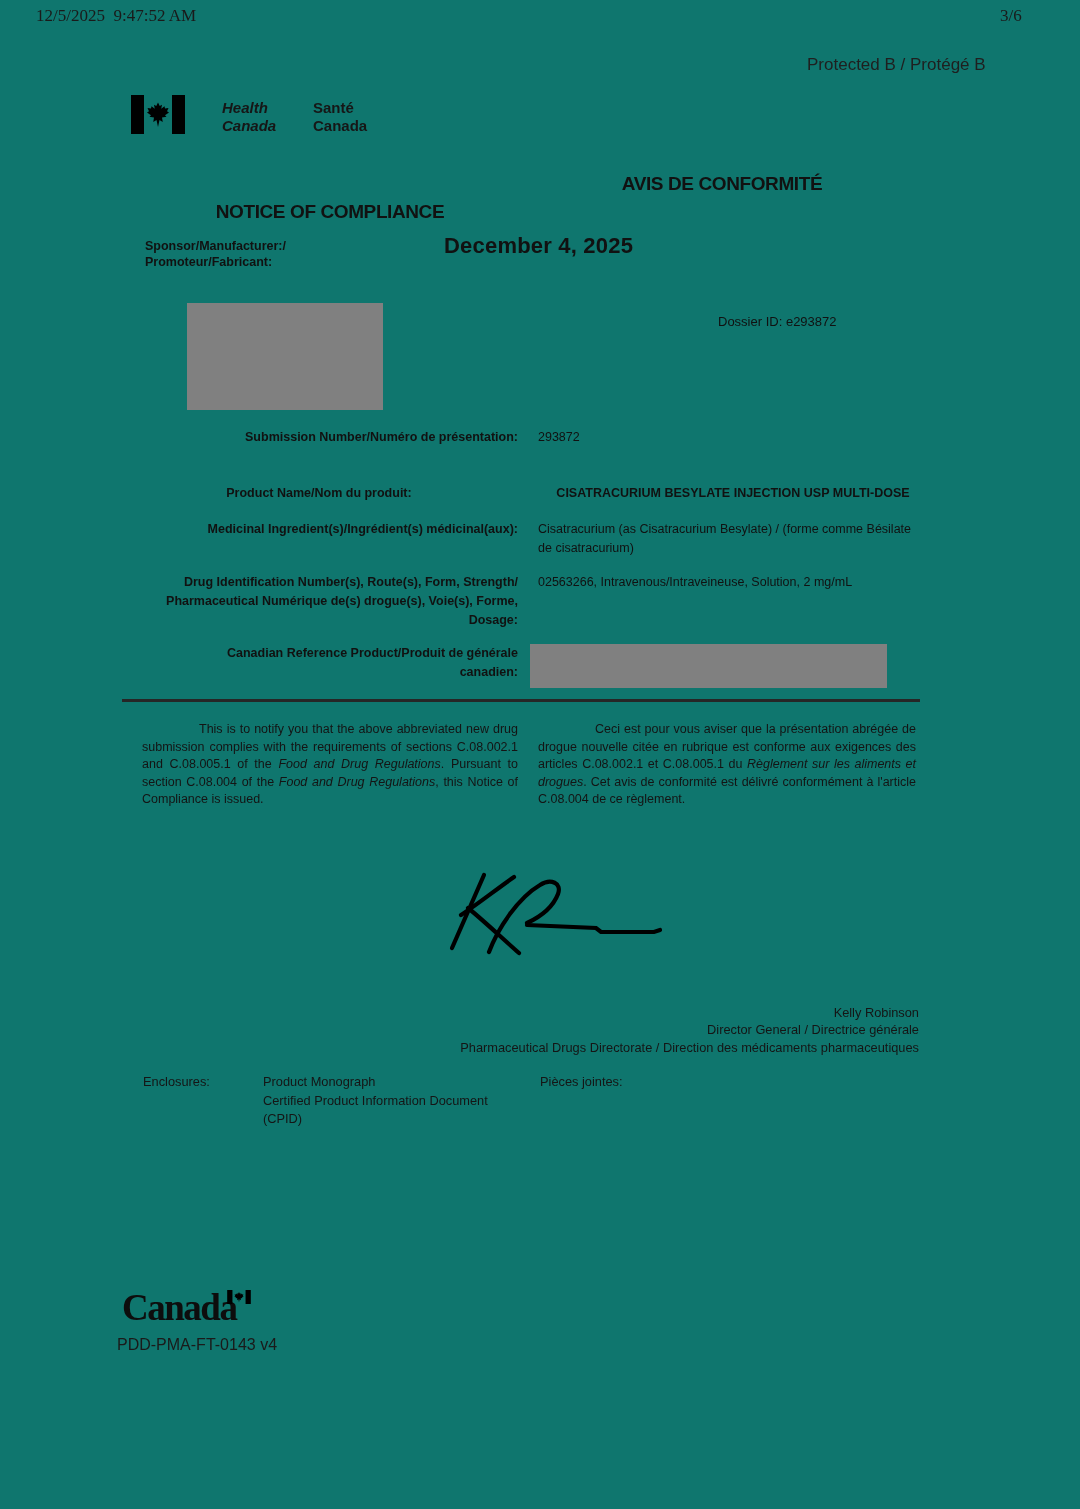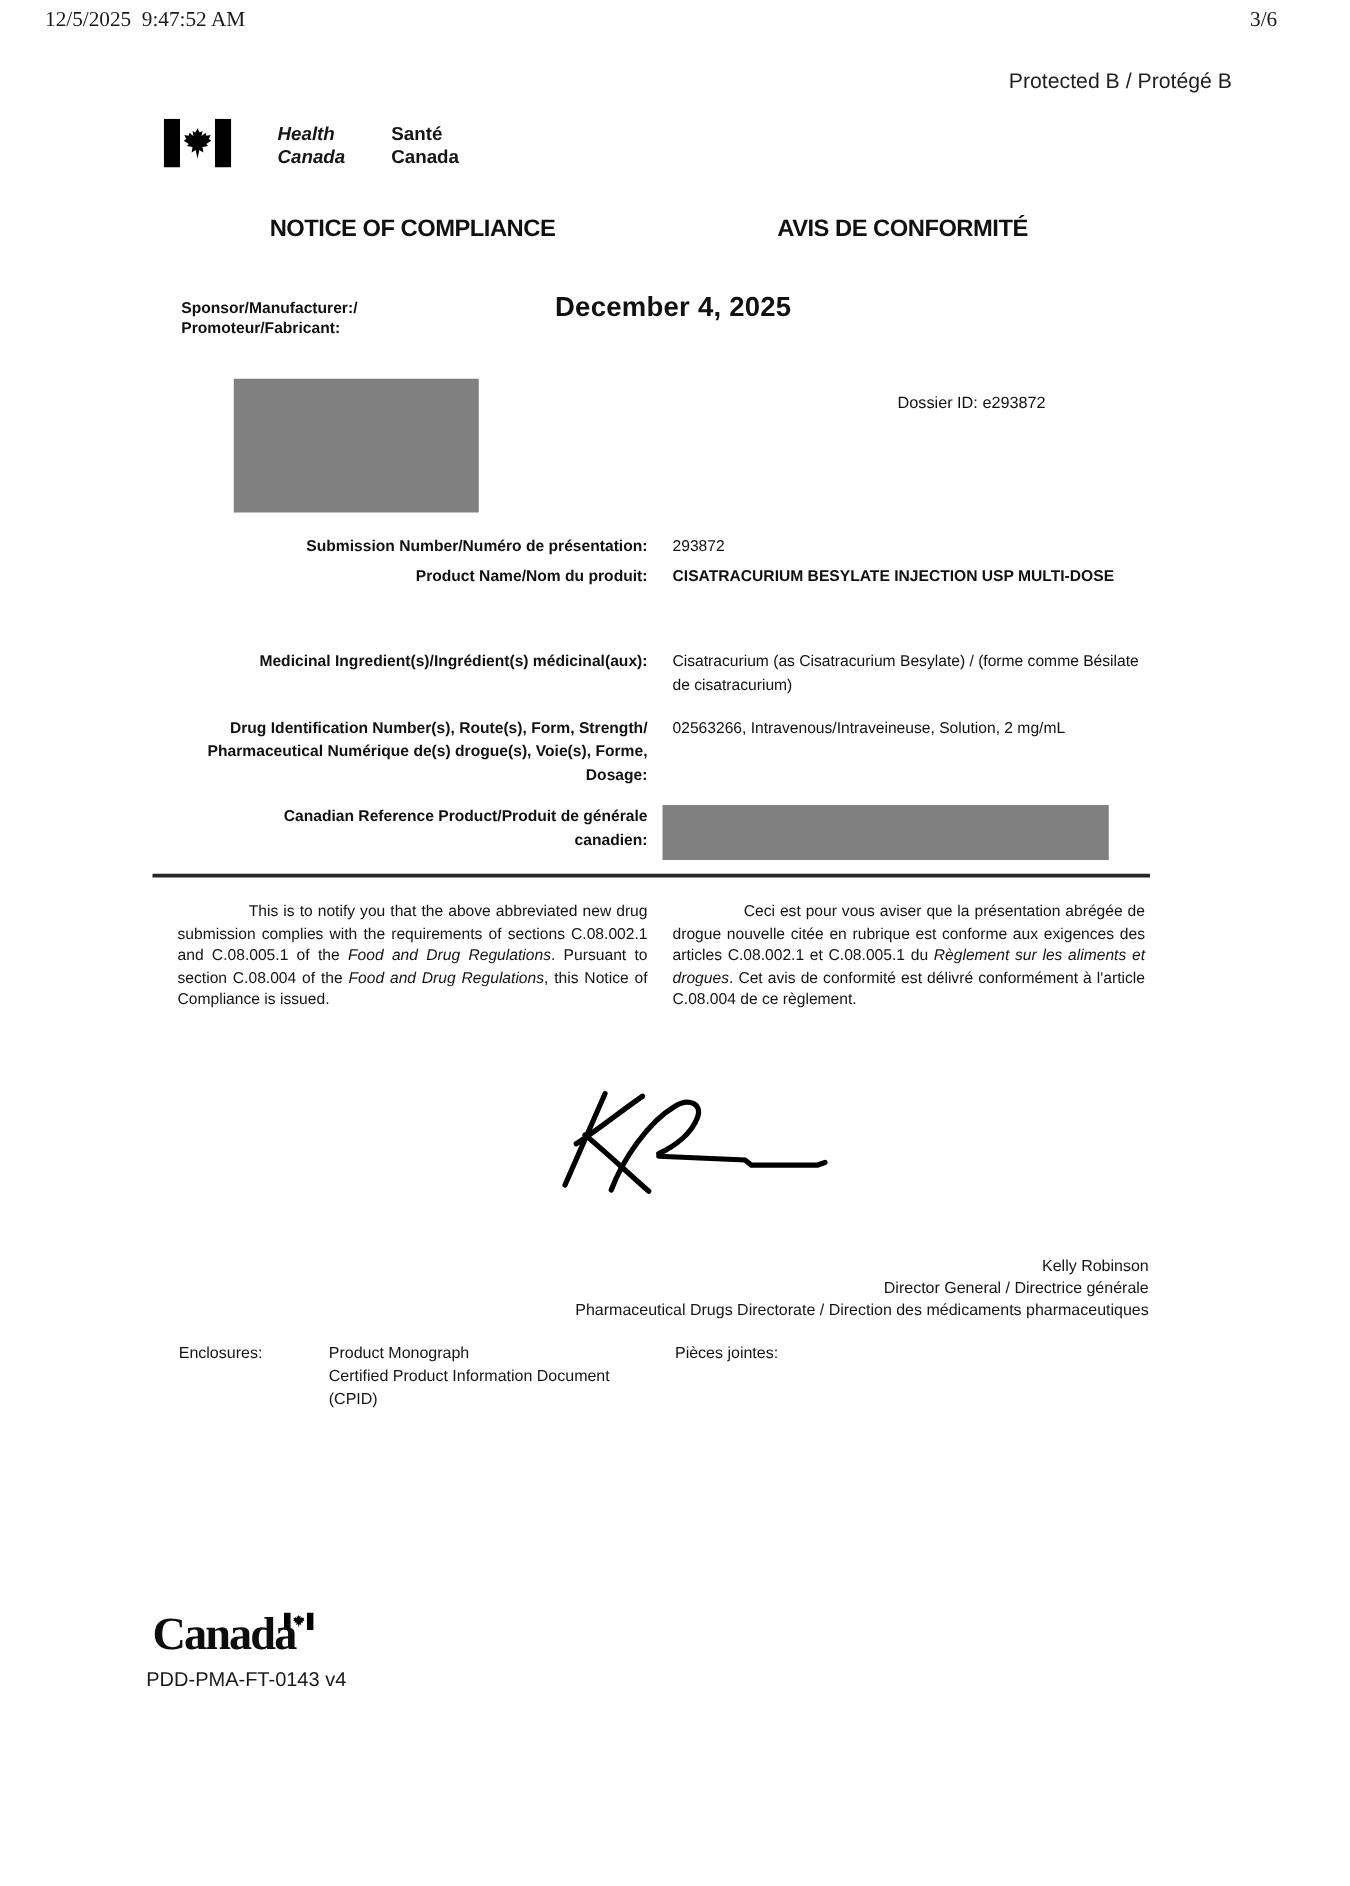--- a/index.html
+++ b/index.html
@@ -1,51 +1,51 @@
 <!DOCTYPE html>
 <html><head>
 <meta charset="utf-8">
 <style>
   * { margin:0; padding:0; box-sizing:border-box; }
   body { background:#e8e8e8; }
   .page {
     position:relative; width:1080px; height:1509px; margin:0 auto;
-    background:#ffffff; overflow:hidden;
+    background:#0f766e; overflow:hidden;
     font-family:"Liberation Sans", sans-serif; color:#111111;
   }
   .abs { position:absolute; }
   .serif { font-family:"Liberation Serif", serif; }
   .it { font-style:italic; }
 
   .print-stamp { left:36px; top:6px; font-size:17px; white-space:pre; color:#1a1a1a; }
   .page-num { left:1000px; top:6px; font-size:17px; color:#1a1a1a; }
   .protect { left:807px; top:55px; font-size:17px; color:#1f1f1f; }
 
   .flag-svg { left:131px; top:95px; }
   .logo-txt { top:99px; font-size:15px; font-weight:700; line-height:18px; white-space:pre-line; color:#161616; }
   .logo-en { left:222px;font-style:italic; }
   .logo-fr { left:313px; }
 
   .title { top:173px; width:360px; text-align:center; font-size:19px; font-weight:700; letter-spacing:-0.4px; }
-  .title-en { left:150px; }
+  .title-en { left:150px;margin-top:28px; }
   .title-fr { left:542px; }
 
   .sponsor-label { left:145px; top:238px; font-size:12.5px; font-weight:700; line-height:16px; }
   .date-head { left:444px; top:233px; font-size:22px; font-weight:700; letter-spacing:0.2px;text-align:center; }
 
   .redact { background:#808080; }
   .redact-sponsor { left:187px; top:303px; width:196px; height:107px; }
   .redact-ref { left:530px; top:644px; width:357px; height:44px; }
 
   .dossier { left:718px; top:314px; font-size:13px; }
 
   .f-label { left:120px; width:398px; text-align:right; font-size:12.5px; font-weight:700; line-height:19px; }
   .f-value { left:538px; width:390px; font-size:12.5px; line-height:19px; }
   .v-bold { font-weight:700; }
-  .row-sub { top:428px; } .row-prod { top:452px; } .row-med { top:520px; }
+  .row-sub { top:428px; } .row-prod { top:484px;text-align:center; } .row-med { top:520px; }
   .row-din { top:573px; } .row-ref { top:644px; }
 
   .rule { left:122px; top:699px; width:798px; height:3px; background:#262626; }
 
   .para { top:721px; font-size:12.5px; line-height:17.6px; text-align:justify; text-indent:57px; color:#141414; }
   .para-en { left:142px; width:376px; }
   .para-fr { left:538px; width:378px; }
 
   .sig-svg { left:448px; top:864px; }
   .sig-block { left:119px; top:1004px; width:800px; text-align:right; font-size:12.8px; line-height:17.4px; color:#151515; }

